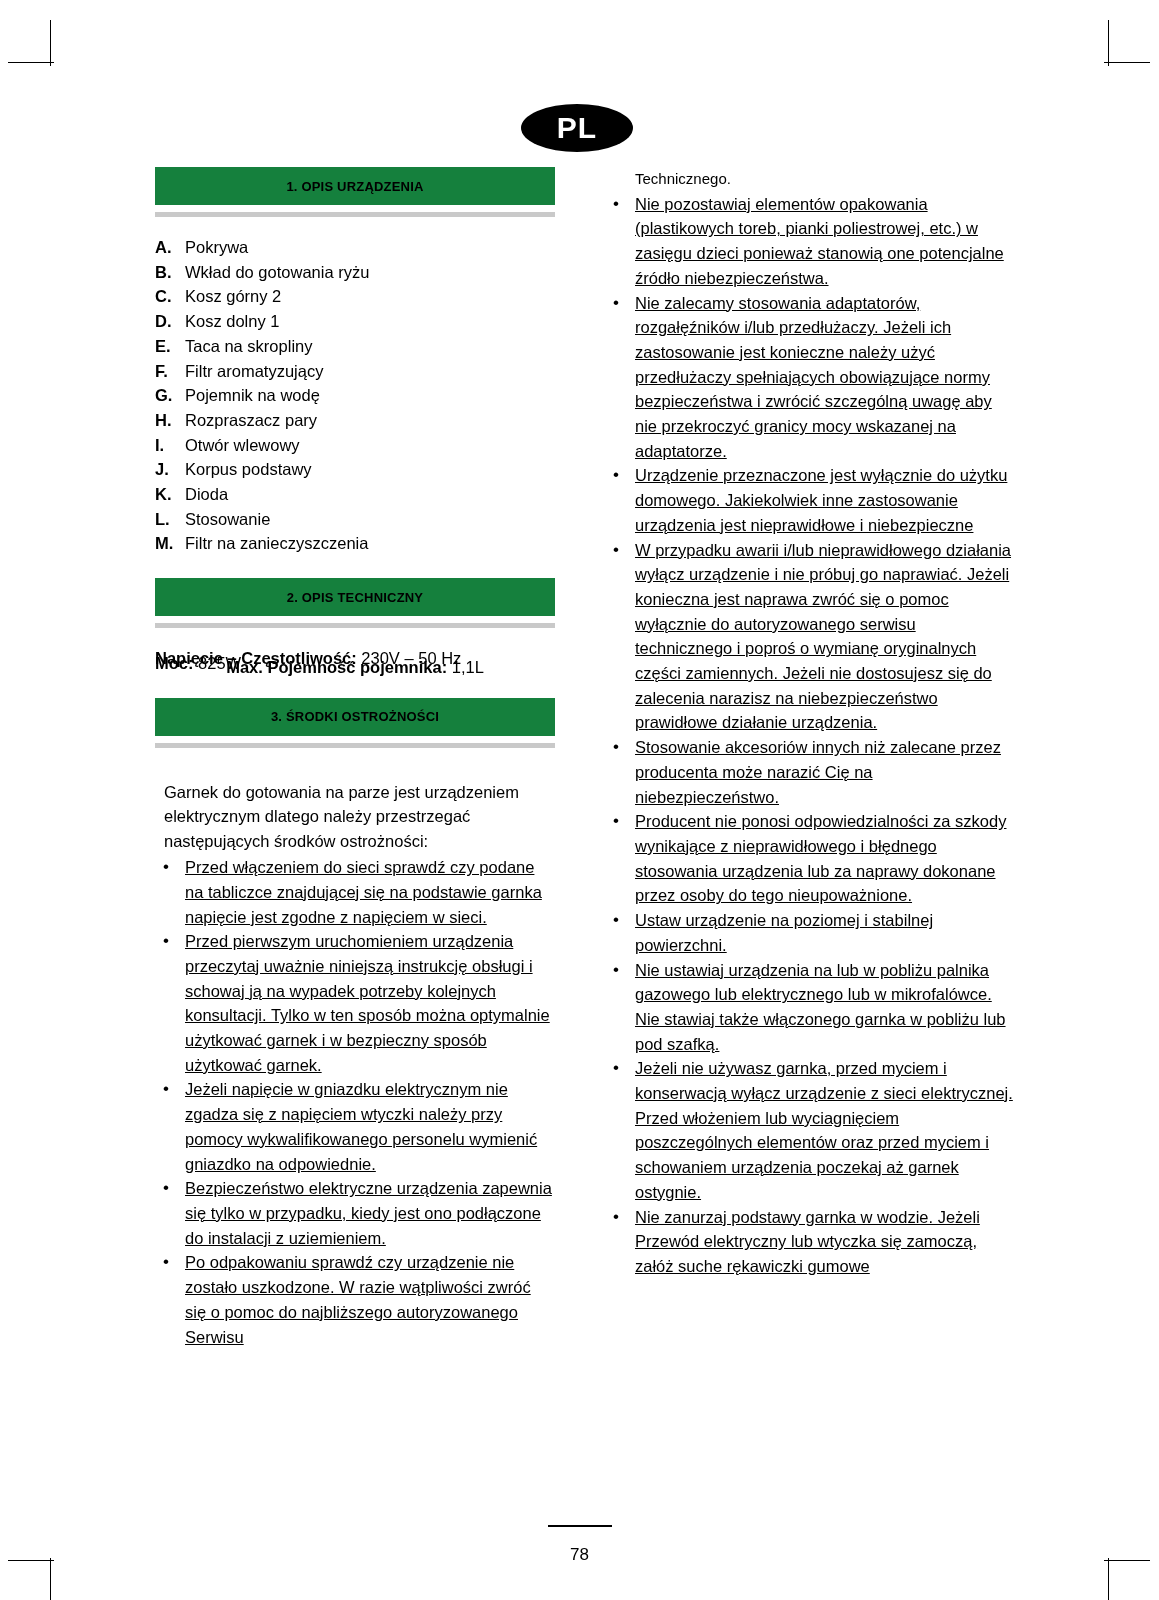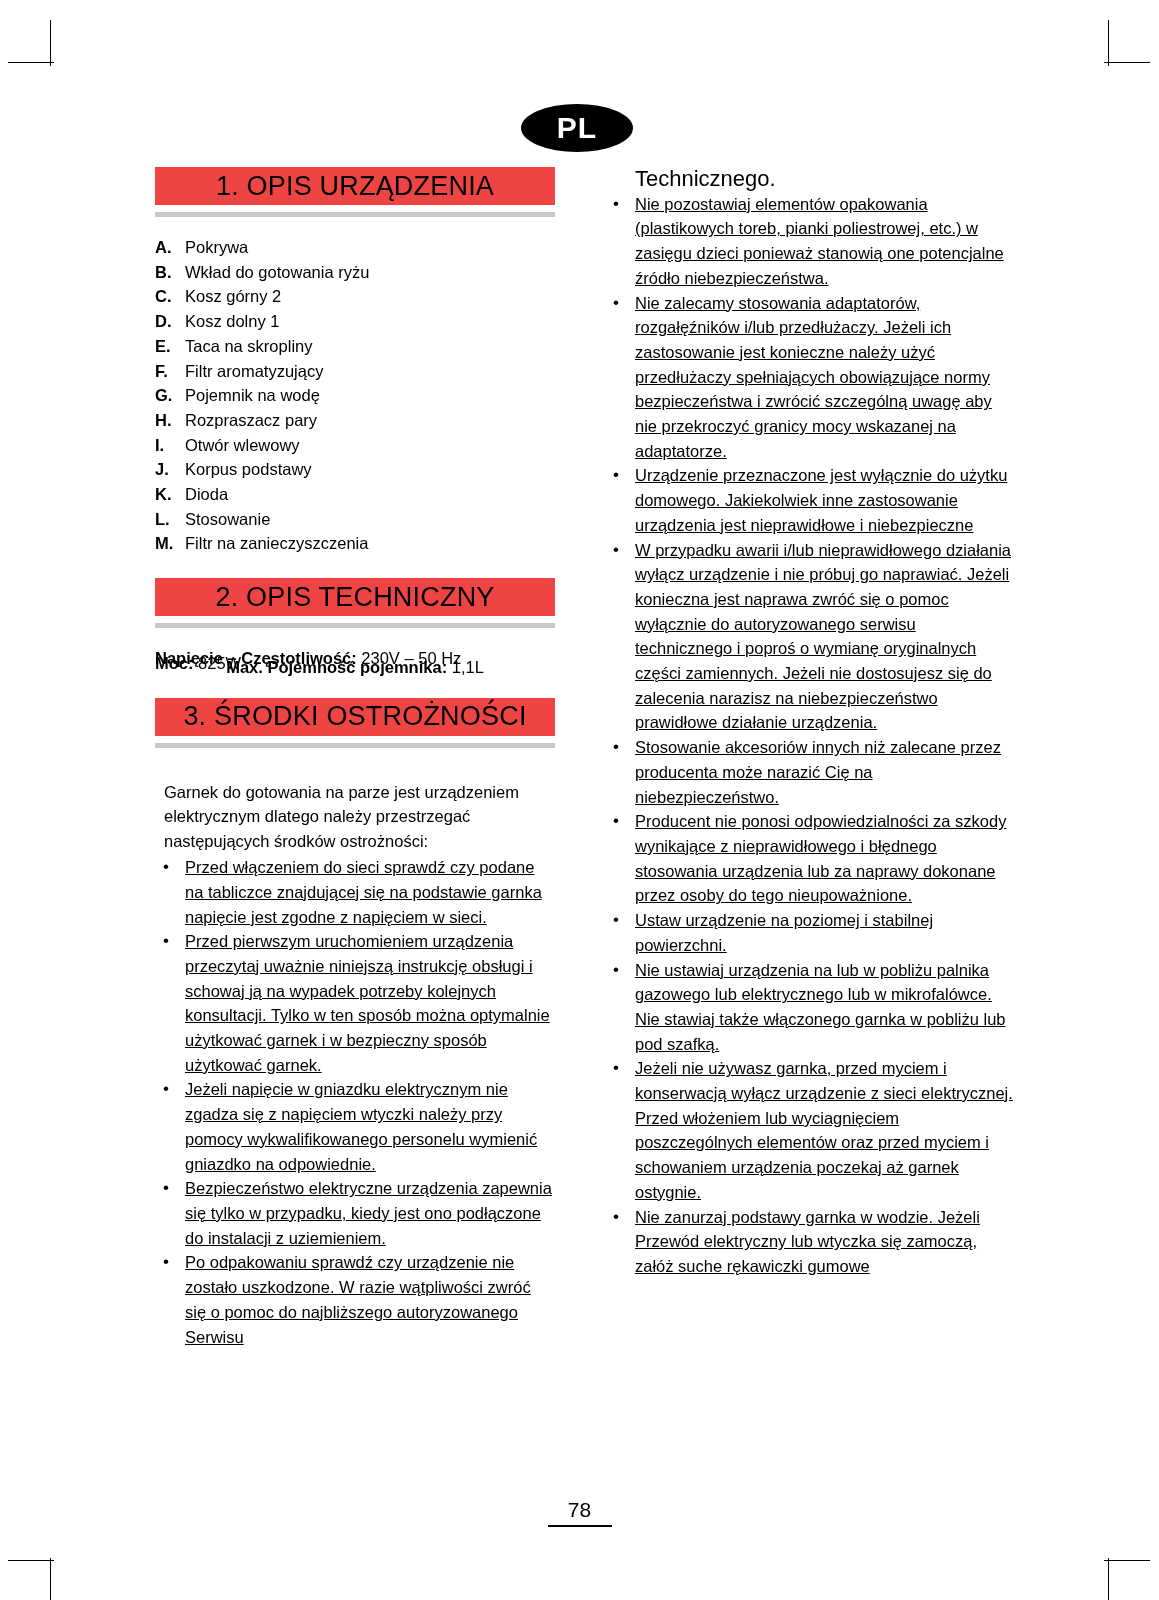--- a/index.html
+++ b/index.html
@@ -51,27 +51,27 @@
 
   .col {
     position: absolute;
     top: 155px;
     width: 400px;
   }
   .col-left { left: 155px; width: 400px; }
   .col-right { left: 605px; width: 408px; }
 
   .section-head {
-    background: #ef4444;
+    background: #15803d;
     height: 38px;
     display: flex;
     align-items: center;
     justify-content: center;
-    font-size: 27px;
-    font-weight: normal;
+    font-size: 13px;
+    font-weight: bold;
     letter-spacing: 0.2px;
     margin-bottom: 7px;
   }
   .rule {
     height: 5px;
     background: #c9c9c9;
     margin-bottom: 18px;
   }
 
   .parts-list {
@@ -118,40 +118,41 @@
   }
   ul.bullets > li::before {
     content: "•";
     position: absolute;
     left: 8px;
     top: 0;
     font-size: 17px;
   }
 
   .cont-line {
-    font-size: 22px;
+    font-size: 15px;
     line-height: 24.7px;
     padding-left: 30px;
     margin: 0;
   }
 
   .gap-sm { height: 14px; }
   .gap-md { height: 22px; }
 
   .footer {
     position: absolute;
     left: 0;
     top: 1486px;
     width: 1159px;
     text-align: center;
   }
   .footer .pg {
-    font-size: 21px;
+    font-size: 17px;
     display: inline-block;
     padding: 0 4px;
+    margin-top: 47px;
   }
   .footer .fline {
     position: absolute;
     left: 548px;
     top: 27px;
     width: 64px;
     height: 2px;
     background: #000;
   }
 </style>

